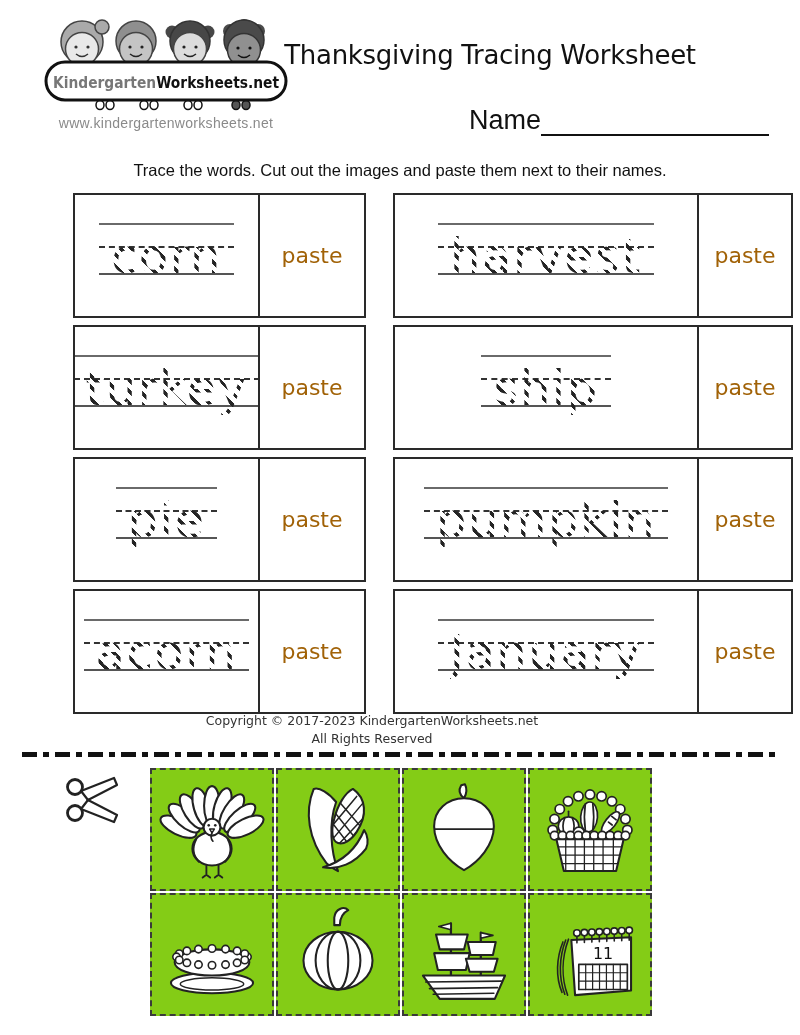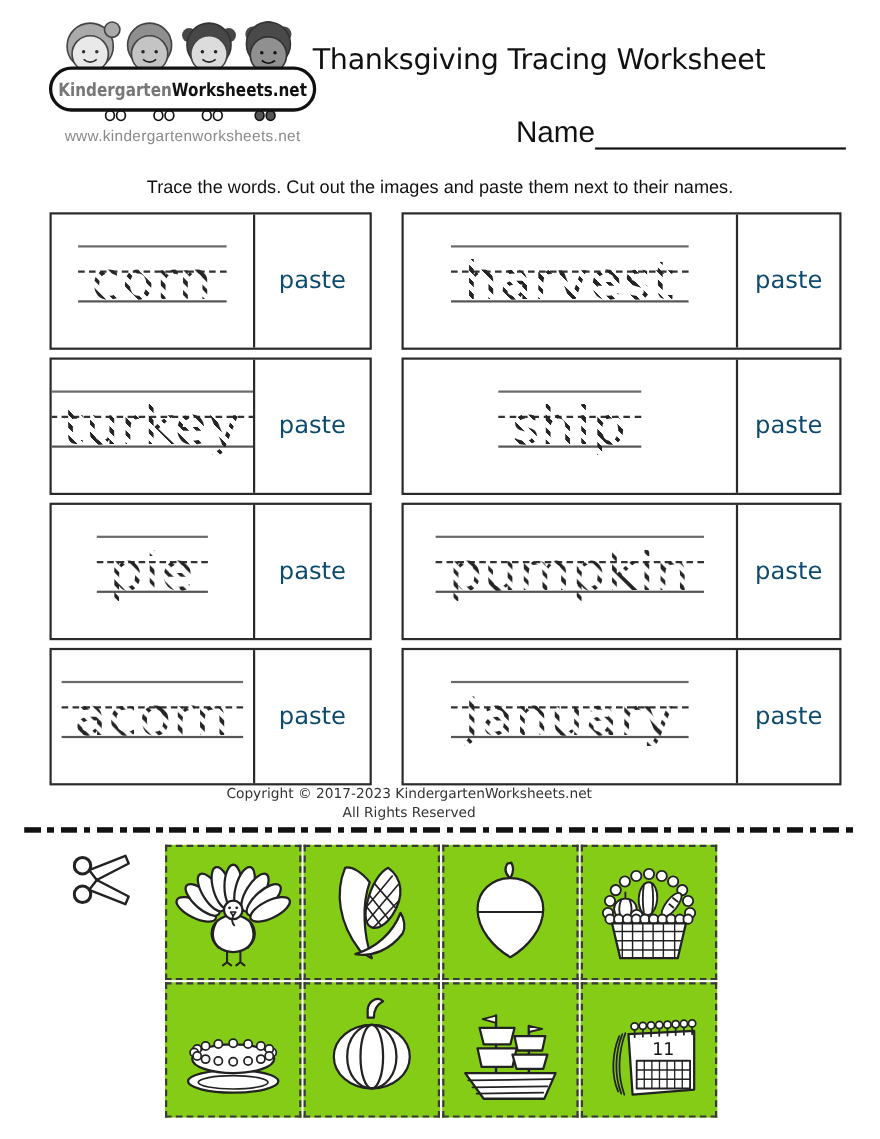--- a/index.html
+++ b/index.html
@@ -14,27 +14,27 @@
          font-family:"DejaVu Sans",sans-serif;font-size:26px;letter-spacing:-.3px;color:#111;}
   .name-row{position:absolute;left:433px;top:103px;display:flex;align-items:flex-end;
             font-size:27px;color:#111;margin-left:36px;}
   .name-line{display:inline-block;width:228px;height:31px;border-bottom:2.5px solid #111;}
 
   .instructions{position:absolute;top:161px;left:0;width:800px;text-align:center;
                 font-size:16.5px;color:#111;}
 
   
   .words{position:absolute;top:193px;left:45px;}
-  .wrow{display:flex;gap:27px;margin-bottom:7px;}
+  .wrow{display:flex;gap:27px;margin-bottom:7px;margin-left:28px;}
   .wordbox{box-sizing:border-box;height:125px;border:2px solid #2a2a2a;display:flex;background:#fff;}
   .wordbox.narrow{width:293px;}
   .wordbox.wide{width:400px;}
   .word-area{flex:1;display:flex;align-items:center;justify-content:center;overflow:hidden;}
   .paste-cell{border-left:2px solid #2a2a2a;display:flex;align-items:center;justify-content:center;
-              font-family:"DejaVu Sans",sans-serif;font-size:22px;color:#0c4a6e;}
+              font-family:"DejaVu Sans",sans-serif;font-size:22px;color:#a16207;}
   .narrow .paste-cell{width:104px;}
   .wide .paste-cell{width:92px;}
   .word-wrap{position:relative;padding:0 12px;height:84px;}
   .gl{position:absolute;left:0;right:0;height:0;}
   .gl-top{top:9px;border-top:2px solid #6a6a6a;}
   .gl-mid{top:32px;border-top:2px dashed #333;}
   .gl-base{top:59px;border-top:2px solid #555;}
   .trace{display:block;position:relative;white-space:nowrap;
          font-family:"DejaVu Sans",sans-serif;font-size:48px;line-height:84px;letter-spacing:1.5px;
          color:transparent;

